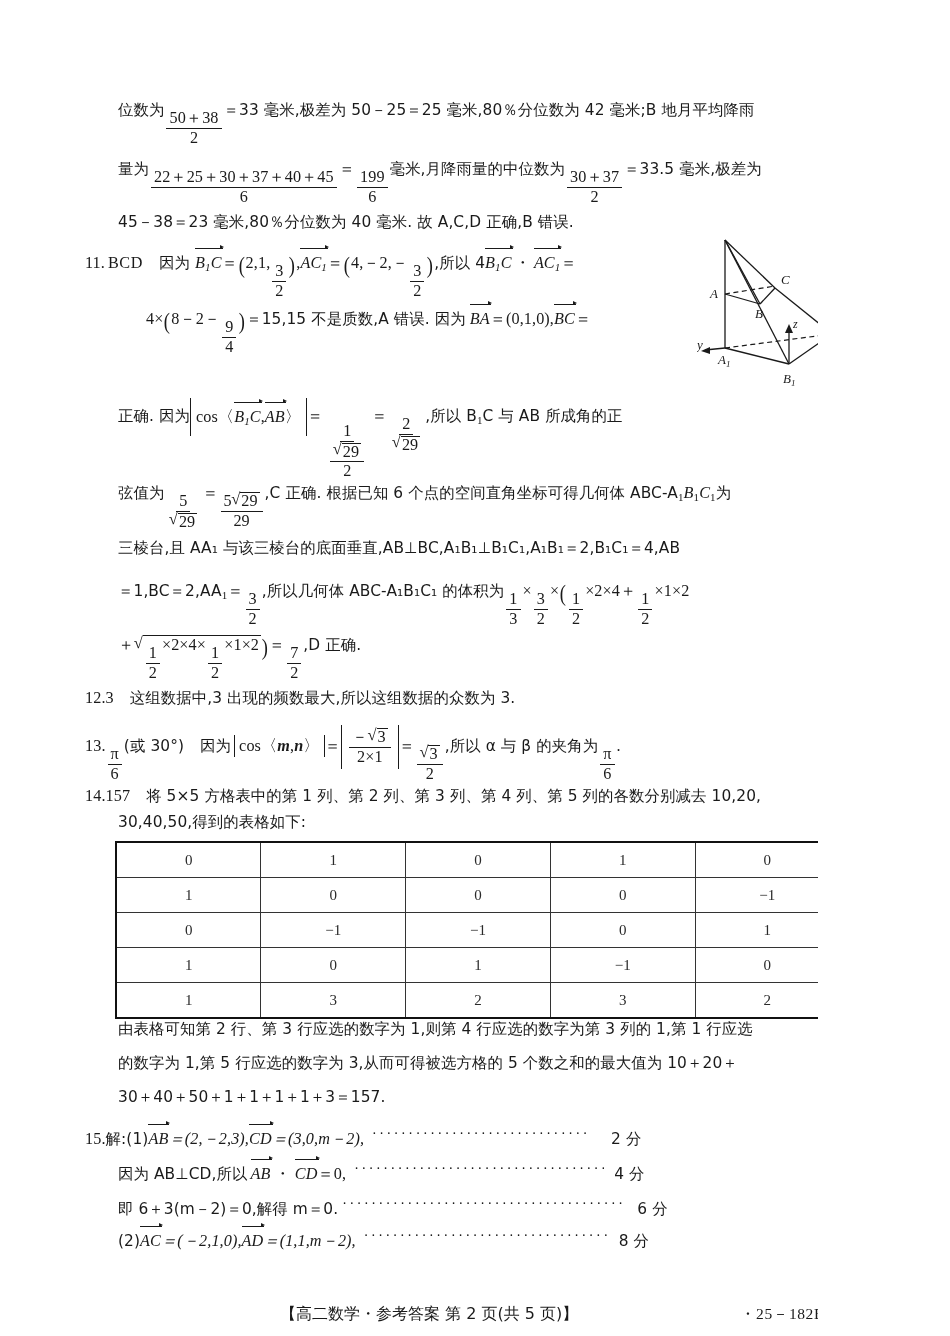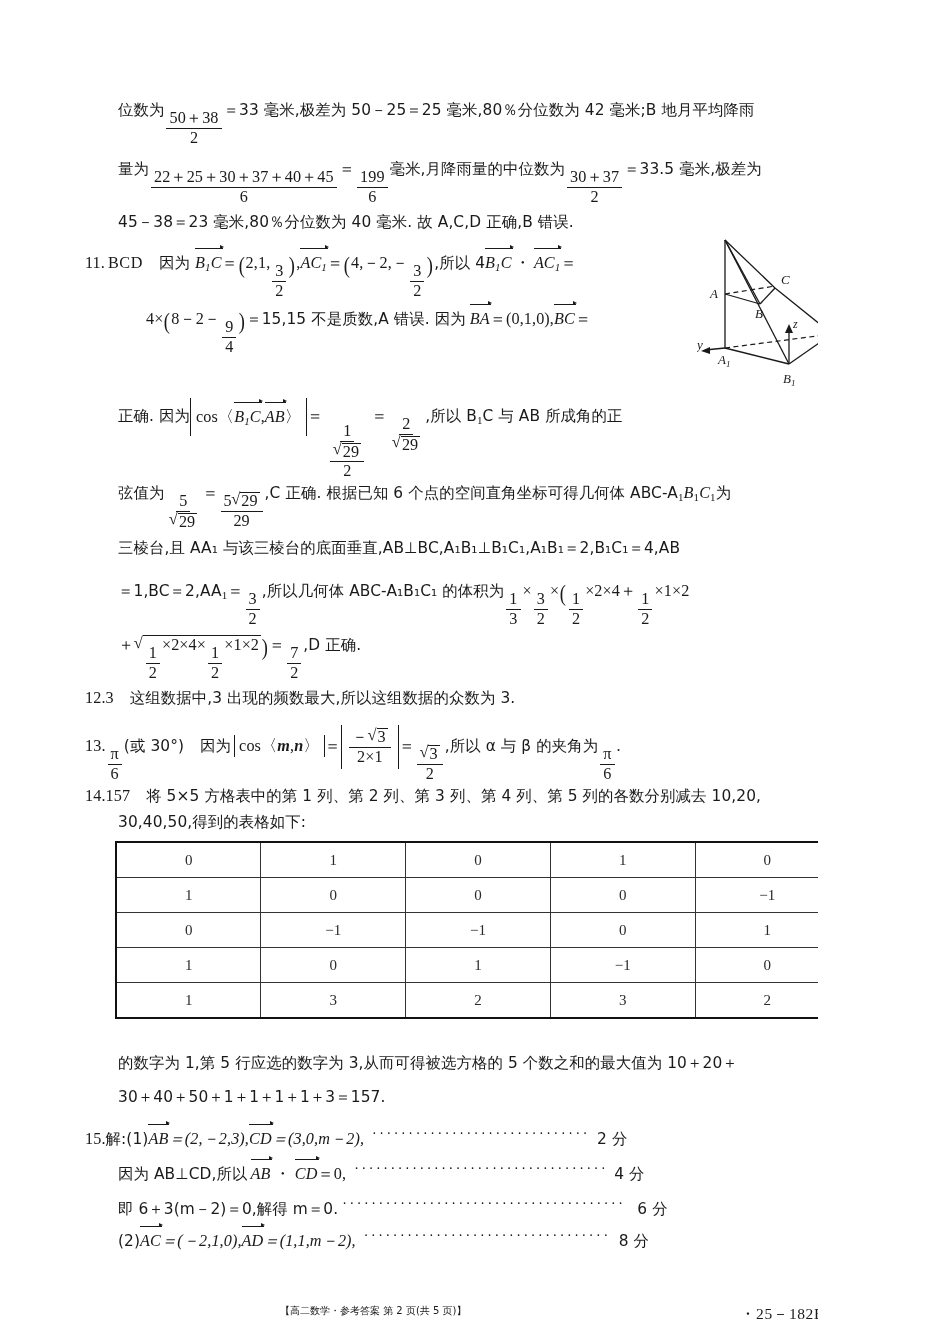--- a/index.html
+++ b/index.html
@@ -51,21 +51,21 @@
   #grid-table td:first-child{border-left:2px solid #111;}
   #grid-table td:last-child{border-right:2px solid #111;}
 
   
   .dots{display:inline-block;overflow:hidden;vertical-align:2px;
     letter-spacing:2.6px;font-size:14px;color:#111;}
 
   
   .footer{position:absolute;bottom:32px;width:950px;font-size:15.5px;}
   .footer .c{position:absolute;left:280px;white-space:nowrap;
-    font-family:"DejaVu Sans","Liberation Sans",sans-serif;font-size:10px;}
+    font-family:"DejaVu Sans","Liberation Sans",sans-serif;font-size:16px;}
   .footer .r{position:absolute;left:740px;white-space:nowrap;
     font-family:"Liberation Serif",serif;letter-spacing:0.6px;}
 
   
   #geo-figure{position:absolute;left:697px;top:236px;width:190px;height:170px;}
 </style>
 </head>
 <body>
 
 <div class="page">
@@ -277,25 +277,26 @@
       <tr>
         <td>1</td>
         <td>3</td>
         <td>2</td>
         <td>3</td>
         <td>2</td>
       </tr>
     </tbody>
   </table>
 
+  <div class="ln han" style="left:118px;top:1019px;">由表格可知第 2 行、第 3 行应选的数字为 1,则第 4 行应选的数字为第 3 列的 1,第 1 行应选</div>
   <div class="ln han" style="left:118px;top:1053px;">的数字为 1,第 5 行应选的数字为 3,从而可得被选方格的 5 个数之和的最大值为 10＋20＋</div>
   <div class="ln han" style="left:118px;top:1087px;">30＋40＋50＋1＋1＋1＋1＋3＝157.</div>
 
   <div class="ln" style="left:85px;top:1126px;">
-    <span>15.</span><span class="han">解:(1)</span><span class="vec mi"><span>AB</span></span><span class="mi">＝(2,－2,3),</span><span class="vec mi"><span>CD</span></span><span class="mi">＝(3,0,m－2),</span><span class="dots" style="width:215px;margin-left:8px;">····························································</span><span class="han" style="margin-left:10px;">2 分</span>
+    <span>15.</span><span class="han">解:(1)</span><span class="vec mi"><span>AB</span></span><span class="mi">＝(2,－2,3),</span><span class="vec mi"><span>CD</span></span><span class="mi">＝(3,0,m－2),</span><span class="dots" style="width:215px;margin-left:8px;">····························································</span><span class="han" style="margin-left:24px;">2 分</span>
   </div>
 
   <div class="ln" style="left:118px;top:1161px;">
     <span class="han">因为 AB⊥CD,所以</span><span class="vec mi" style="margin-left:3px;"><span>AB</span></span><span style="margin:0 4px;">・</span><span class="vec mi"><span>CD</span></span><span>＝0,</span><span class="dots" style="width:250px;margin-left:8px;">······································································</span><span class="han" style="margin-left:10px;">4 分</span>
   </div>
 
   <div class="ln" style="left:118px;top:1196px;">
     <span class="han">即 6＋3(m－2)＝0,解得 m＝0.</span><span class="dots" style="width:285px;margin-left:4px;">··························································································</span><span class="han" style="margin-left:10px;text-align:center;">6 分</span>
   </div>
 

